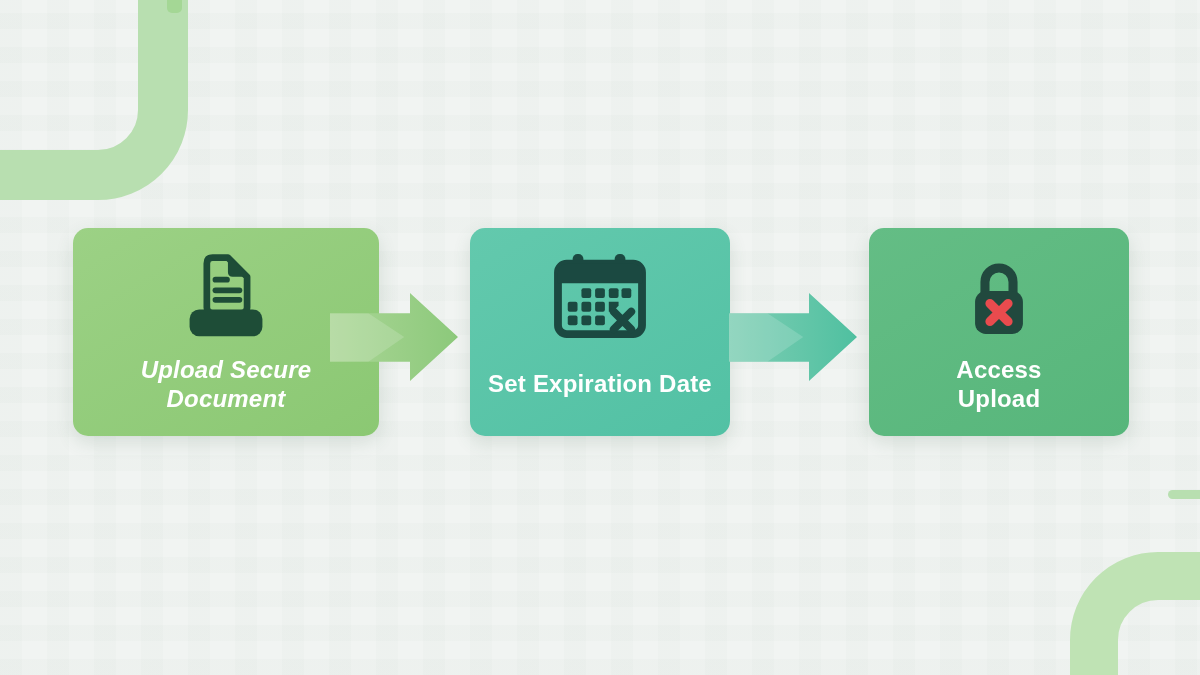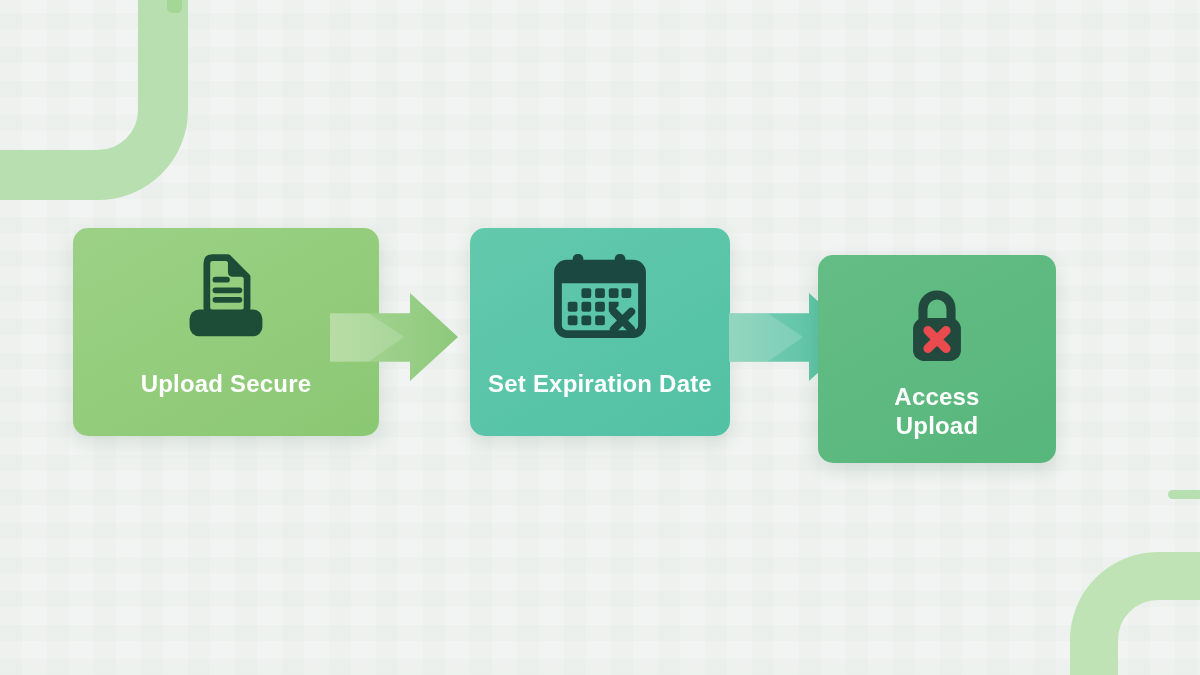--- a/index.html
+++ b/index.html
@@ -50,23 +50,23 @@
     border-radius:5px 0 0 5px;
   }
 
   
   .step{
     position:absolute;top:228px;height:208px;
     border-radius:15px;
     box-shadow:0 7px 18px rgba(60,100,70,0.14);
     display:flex;flex-direction:column;align-items:center;
   }
-  .step1{left:73px;width:306px;background:linear-gradient(150deg,var(--step1-from,#9cd185),var(--step1-to,#8bc873));}
+  .step1{left:73px;width:306px;background:linear-gradient(150deg,var(--step1-from,#9cd185),var(--step1-to,#8bc873));font-style:italic;}
   .step2{left:470px;width:260px;background:linear-gradient(150deg,var(--step2-from,#63c9ad),var(--step2-to,#52c1a4));}
-  .step3{left:818px;width:238px;background:linear-gradient(150deg,var(--step3-from,#64bd85),var(--step3-to,#57b67b));margin-top:27px;}
+  .step3{left:869px;width:260px;background:linear-gradient(150deg,var(--step3-from,#64bd85),var(--step3-to,#57b67b));}
 
   .step-icon{
     margin-top:22px;height:92px;
     display:flex;align-items:center;justify-content:center;
   }
   .step-label{
     flex:1;display:flex;flex-direction:column;
     align-items:center;justify-content:center;
     padding-bottom:10px;
     color:var(--text,#ffffff);
@@ -114,20 +114,21 @@
         <path class="stroke" stroke-width="7" stroke-linejoin="round" d="M34 8 h16 l20 20 v32 q0 6 -6 6 H34 q-6 0 -6 -6 V14 q0 -6 6 -6 Z"></path>
         <path class="fill" d="M50 6 l22 22 h-17 q-5 0 -5 -5 z"></path>
         <line class="stroke" stroke-width="6" stroke-linecap="round" x1="37" y1="31" x2="49" y2="31"></line>
         <line class="stroke" stroke-width="6" stroke-linecap="round" x1="37" y1="42" x2="62" y2="42"></line>
         <line class="stroke" stroke-width="6" stroke-linecap="round" x1="37" y1="52" x2="62" y2="52"></line>
         <rect class="fill" x="10" y="62" width="76" height="28" rx="10"></rect>
       </svg>
     </div>
     <div class="step-label">
       <span>Upload Secure</span>
+      <span>Document</span>
     </div>
   </div>
 
   <div class="arrow arrow1"></div>
 
   <div class="step step2">
     <div class="step-icon">
       <svg class="ic2" width="94" height="86" viewBox="0 0 96 88" aria-hidden="true">
         <rect class="fill" x="20" y="1" width="11" height="17" rx="5"></rect>
         <rect class="fill" x="63" y="1" width="11" height="17" rx="5"></rect>

